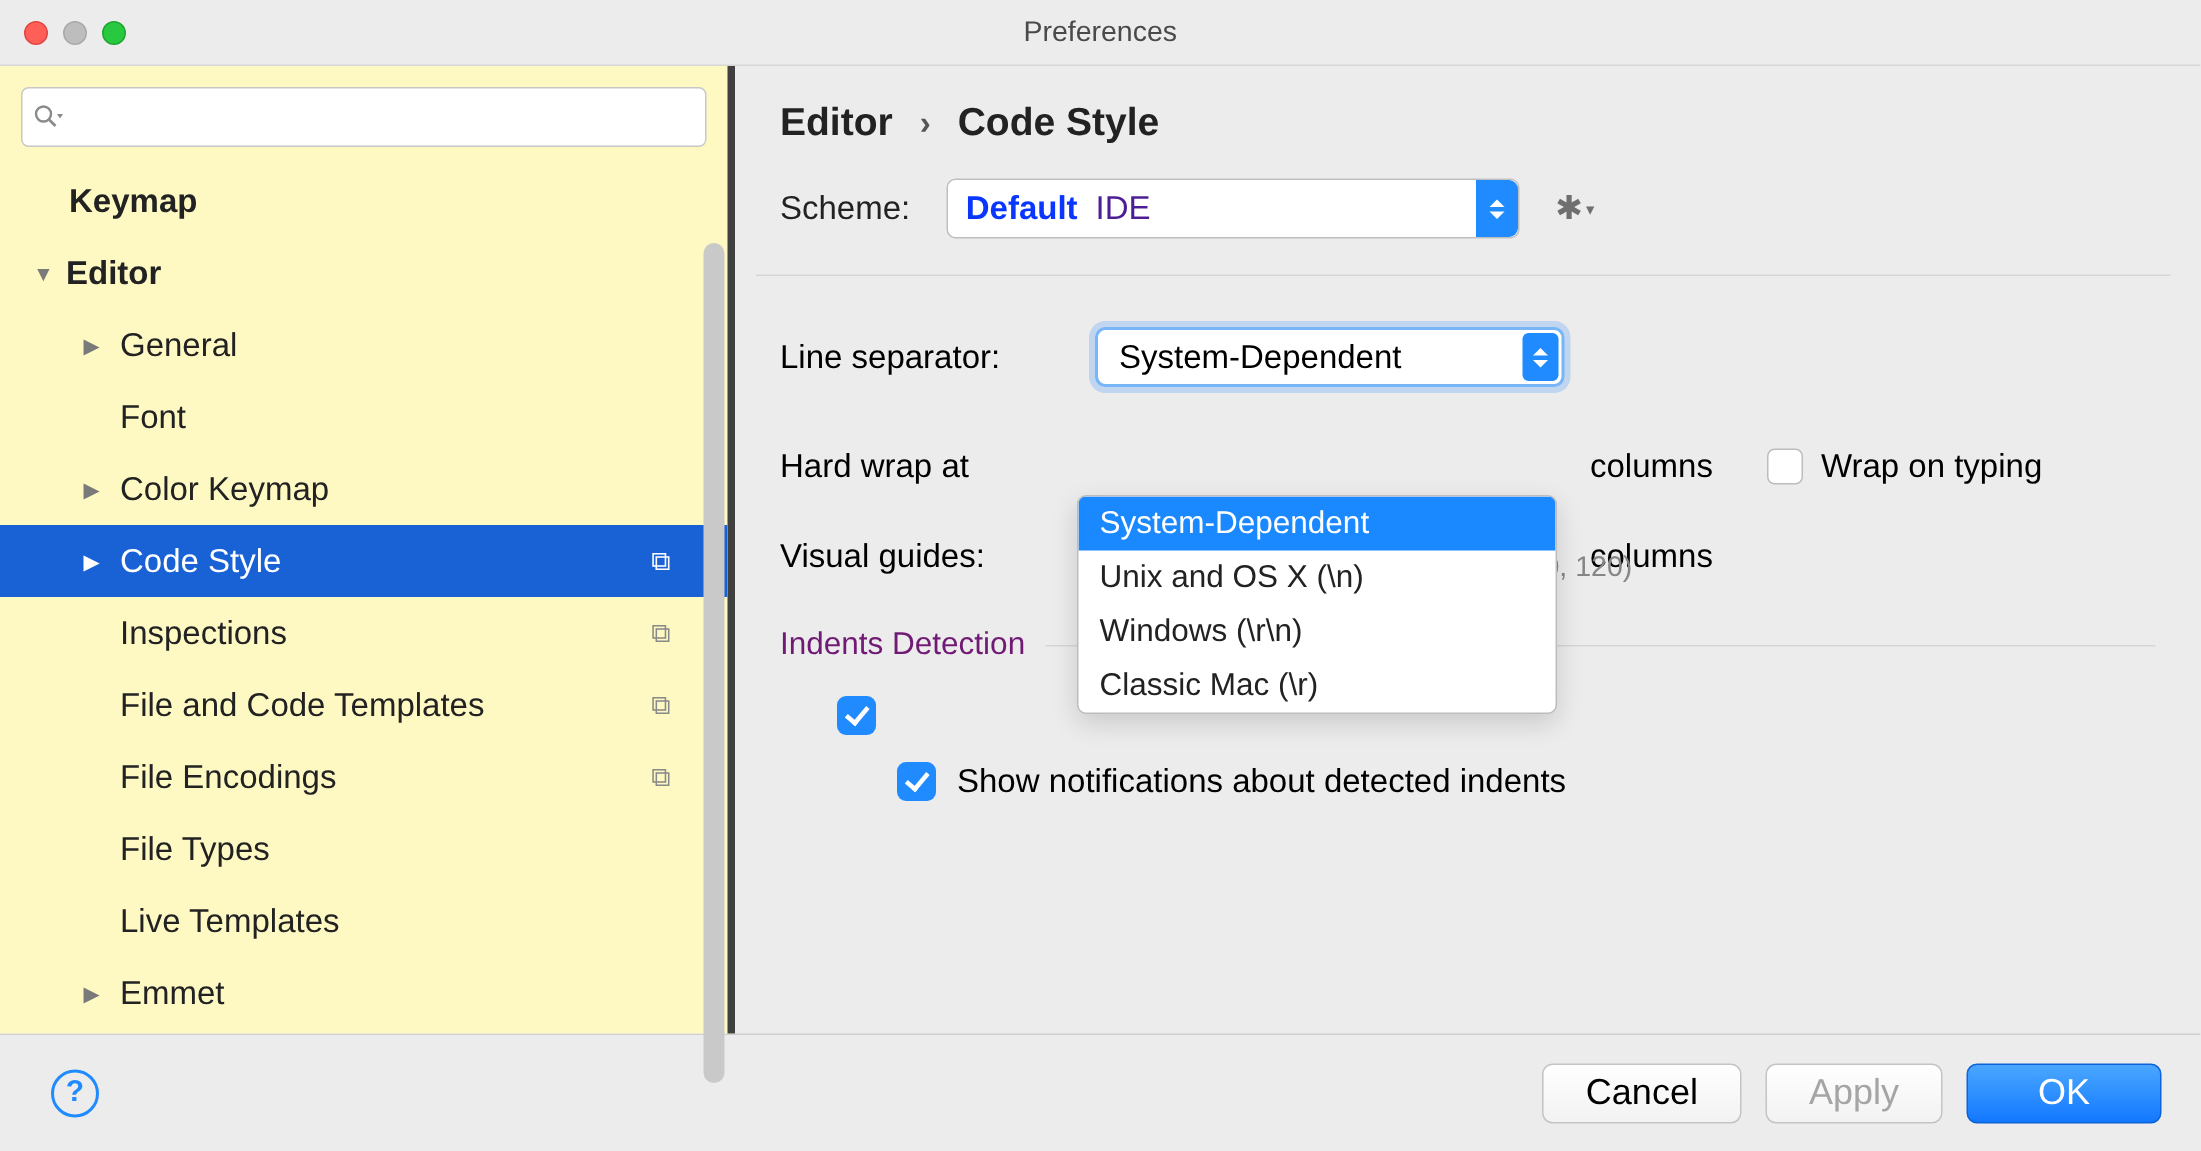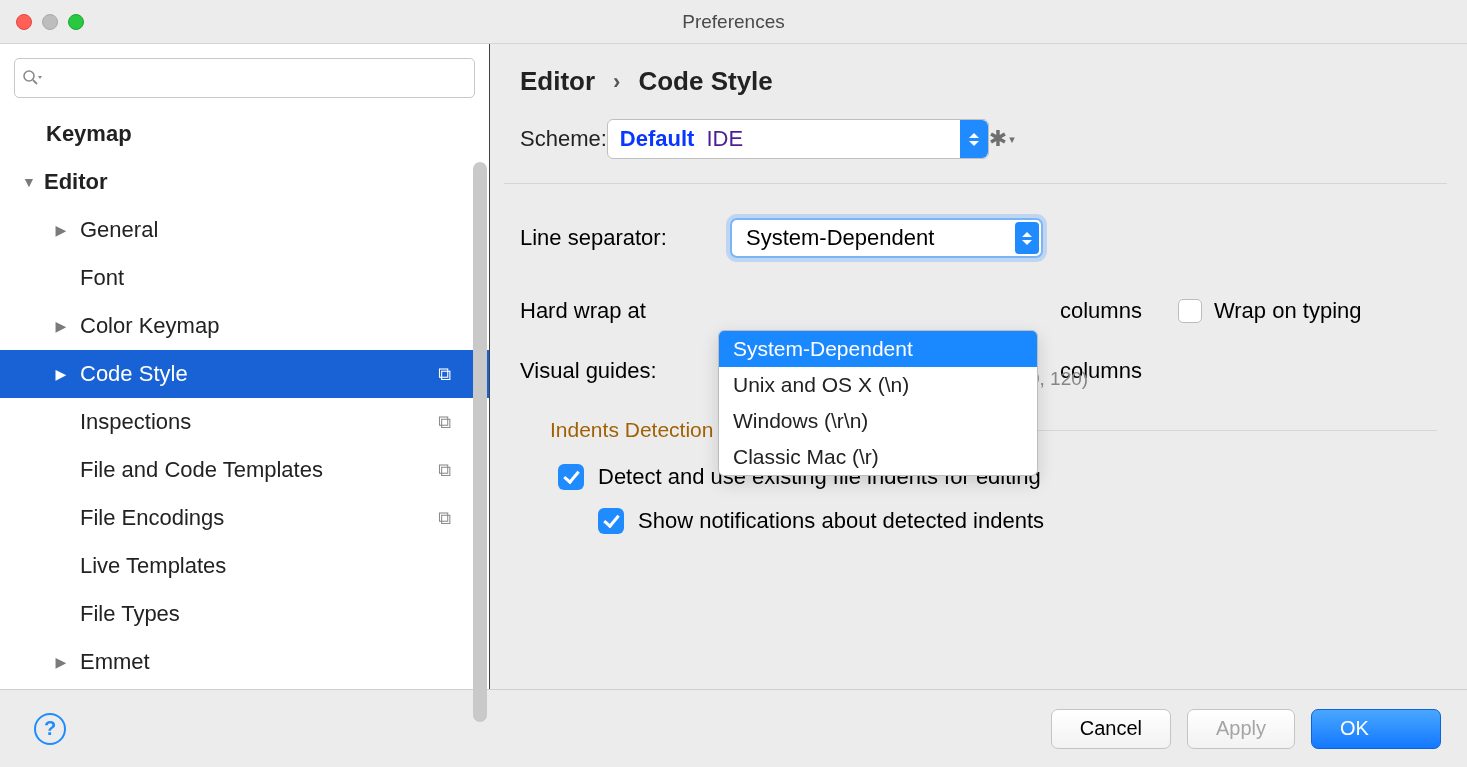--- a/index.html
+++ b/index.html
@@ -7,41 +7,41 @@
     .window { width: 100%; height: 100%; display: flex; flex-direction: column; }
     .titlebar { height: 44px; background: #ececec; border-bottom: 1px solid #d6d6d6; display: flex; align-items: center; position: relative; }
     .traffic-lights { display: flex; gap: 10px; margin-left: 16px; }
     .light { width: 16px; height: 16px; border-radius: 50%; }
     .light.close   { background: #ff5f57; border: 1px solid #e24640; }
     .light.min     { background: #bdbdbd; border: 1px solid #a9a9a9; }
     .light.zoom    { background: #28c940; border: 1px solid #1fa531; }
     .titlebar-title { position: absolute; left: 50%; transform: translateX(-50%); font-size: 19px; color: #4a4a4a; }
     .body { flex: 1; display: flex; min-height: 0; }
     
-    .sidebar { width: 490px; background: #ffffff; border-right: 1px solid #404040; display: flex; flex-direction: column; position: relative; }
+    .sidebar { width: 490px; background: #fef9c3; border-right: 5px solid #404040; display: flex; flex-direction: column; position: relative; }
     .search-wrap { padding: 14px 14px 12px 14px; }
     .search { width: 100%; height: 40px; border: 1px solid #c8c8c8; border-radius: 5px; background: #fff; display: flex; align-items: center; padding: 0 8px; }
     .search .search-icon { color: #7d7d7d; font-size: 16px; margin-right: 2px; display:flex; align-items:center;}
     .search input { flex: 1; border: none; outline: none; font-size: 18px; background: transparent; }
     .tree { flex: 1; overflow: hidden; padding-bottom: 8px; position:relative; }
     .tree-row { display: flex; align-items: center; height: 48px; font-size: 22px; color: #222; padding-left: 20px; cursor: default; position: relative;}
     .tree-row .disclosure { width: 18px; text-align: center; color: #7a7a7a; font-size: 14px; }
     .tree-row.level-0 { padding-left: 20px; font-weight: 700; }
     .tree-row.level-2 { padding-left: 80px; }
     .tree-row.selected { background: #1862d6; color: #fff; }
     .tree-row.selected .row-icon { color: #fff; }
     .tree-row .label { flex: 1; }
     .tree-row .row-icon { position:absolute; right: 38px; color: #8a8a8a; font-size: 18px; }
     .tree-row.selected .disclosure { color: #fff; }
     .scrollbar { position: absolute; right: 2px; top: 118px; width: 14px; height: 560px; background: #c9c9c9; border-radius: 7px; }
     
     .main { flex: 1; display: flex; flex-direction: column; }
     .breadcrumb { padding: 22px 30px 18px 30px; font-size: 26px; font-weight: 700; color: #222; display:flex; align-items:center; gap: 18px;}
     .breadcrumb .sep { font-size: 22px; color: #555; }
-    .scheme-row { display:flex; align-items:center; padding: 4px 30px 24px 30px;  text-align: center;}
+    .scheme-row { display:flex; align-items:center; padding: 4px 30px 24px 30px; gap: 24px; text-align: center;}
     .form-label { font-size: 22px; color: #222; }
     .scheme-select { width: 382px; height: 40px; background: #fff; border: 1px solid #bfbfbf; border-radius: 6px; display:flex; align-items:center; padding: 0 12px; position:relative;}
     .scheme-select .txt-default { color: #0a37ff; font-weight: 700; font-size: 22px; margin-right: 12px;}
     .scheme-select .txt-ide { color: #4c1d95; font-size: 22px; }
     .select-handle { position:absolute; right:0; top:0; bottom:0; width: 28px; background: #1f8bff; border-top-right-radius: 6px; border-bottom-right-radius: 6px; display:flex; flex-direction:column; align-items:center; justify-content:center;}
     .select-handle::before, .select-handle::after { content:''; width:0;height:0; border-left:5px solid transparent; border-right:5px solid transparent; }
     .select-handle::before { border-bottom:5px solid #fff; margin-bottom:3px;}
     .select-handle::after  { border-top:5px solid #fff; }
     .gear { color: #6f6f6f; font-size: 22px; display:flex; align-items:center; gap:2px;}
     .gear .caret { font-size: 11px; }
@@ -53,31 +53,31 @@
     .combo span { font-size:22px; }
     .combo .select-handle { right:2px; top:2px; bottom:2px; width:24px; border-radius:4px;}
     .dropdown { position:absolute; left: 718px; top: 280px; width:320px; background:#fff; border:1px solid #bdbdbd; border-radius:6px; box-shadow: 0 6px 18px rgba(0,0,0,0.15); z-index:20; overflow:hidden;}
     .dropdown .item { height:36px; display:flex; align-items:center; padding:0 14px; font-size:21px; color:#222;}
     .dropdown .item.sel { background:#1a88ff; color:#fff;}
     .row-inline { display:flex; align-items:center; gap: 16px; margin-bottom: 34px; margin-top: 20px;}
     .row-inline .lbl { font-size:22px; }
     .checkbox-box { width:24px; height:24px; border:1px solid #bcbcbc; border-radius:5px; background:#fff; display:inline-block;}
     .helper-text { font-size:19px; color:#868686; margin-left: 208px; margin-top:-24px; margin-bottom: 28px;}
     .section-head { display:flex; align-items:center; gap: 14px; margin-top: 8px;}
-    .section-head .title { font-size:21px; color:#a16207;margin-left:30px;}
+    .section-head .title { font-size:21px; color:#701a75;}
     .section-head .line { flex:1; height:1px; background:#d6d6d6;}
     .check-row { display:flex; align-items:center; gap: 14px; margin-top: 22px; font-size:22px; margin-left: 38px;}
     .check-row.nested { margin-left: 78px; margin-top: 18px;}
     .chk { width:26px; height:26px; border-radius:6px; background:#1f8bff; display:flex; align-items:center; justify-content:center;}
     .chk::after { content:''; width:6px; height:12px; border:solid #fff; border-width:0 3px 3px 0; transform: rotate(40deg); margin-bottom:3px;}
     
     .footer { height: 78px; border-top: 1px solid #cfcfcf; display:flex; align-items:center; padding: 0 26px; }
     .help-icon { width: 32px; height: 32px; border:2px solid #1f8bff; border-radius:50%; color:#1f8bff; display:flex; align-items:center; justify-content:center; font-size:20px; font-weight:700; margin-left: 8px;}
     .footer .spacer { flex:1; }
-    .btn { height:40px; padding: 0 28px; border-radius:7px; font-size:20px; display:flex; align-items:center; border:1px solid #c4c4c4; background: linear-gradient(#ffffff,#f2f2f2); margin-left: 16px;}
+    .btn { height:40px; padding: 0 28px; border-radius:7px; font-size:24px; display:flex; align-items:center; justify-content:center; border:1px solid #c4c4c4; background: linear-gradient(#ffffff,#f2f2f2); margin-left: 16px;}
     .btn.disabled { color:#a5a5a5; }
     .btn.primary { background: linear-gradient(#4aa7ff,#1378ff); color:#fff; border:1px solid #0e63d8; min-width:130px;}
   </style>
 </head>
 <body>
 
 <div class="window">
 
   <div class="titlebar">
     <div class="traffic-lights">
@@ -134,24 +134,24 @@
         </div>
         <div class="tree-row level-2">
           <span class="label">File and Code Templates</span>
           <span class="row-icon">⧉</span>
         </div>
         <div class="tree-row level-2">
           <span class="label">File Encodings</span>
           <span class="row-icon">⧉</span>
         </div>
         <div class="tree-row level-2">
+          <span class="label">File Types</span>
+        </div>
+        <div class="tree-row level-2">
           <span class="label">Live Templates</span>
-        </div>
-        <div class="tree-row level-2">
-          <span class="label">File Types</span>
         </div>
         <div class="tree-row level-2" style="padding-left:52px;">
           <span class="disclosure">▶</span>
           <span class="label" style="margin-left:10px;">Emmet</span>
         </div>
       </div>
       <div class="scrollbar"></div>
     </div>
 
     <div class="main" style="position:relative;">
@@ -202,21 +202,20 @@
         </div>
         <div class="helper-text">Specify one guide (80) or several (80, 120)</div>
 
         <div class="section-head">
           <span class="title">Indents Detection</span>
           <div class="line"></div>
         </div>
 
         <div class="check-row">
           <span class="chk"></span>
-          <span>Detect and use existing file indents for editing</span>
         </div>
         <div class="check-row nested">
           <span class="chk"></span>
           <span>Show notifications about detected indents</span>
         </div>
 
       </div>
 
       <div class="dropdown" style="left:228px; top:286px;">
         <div class="item sel">

